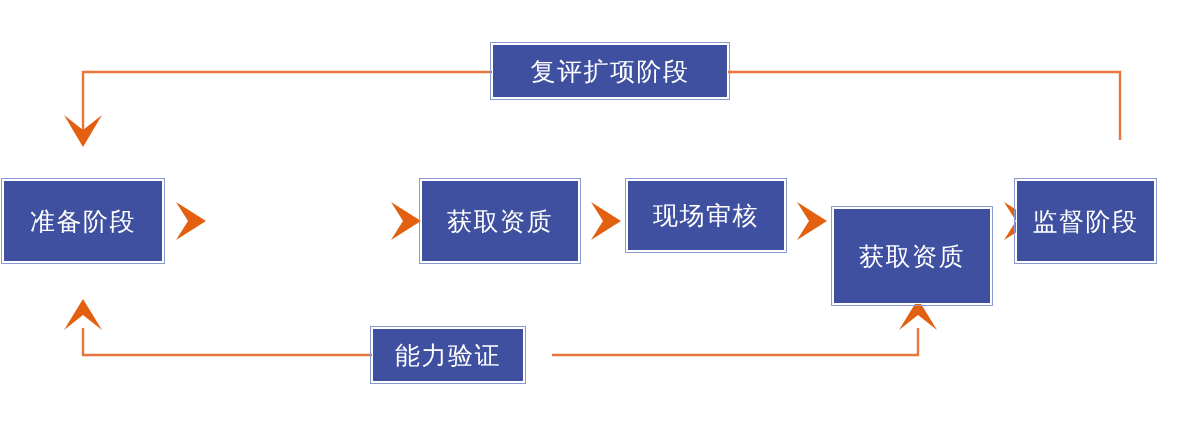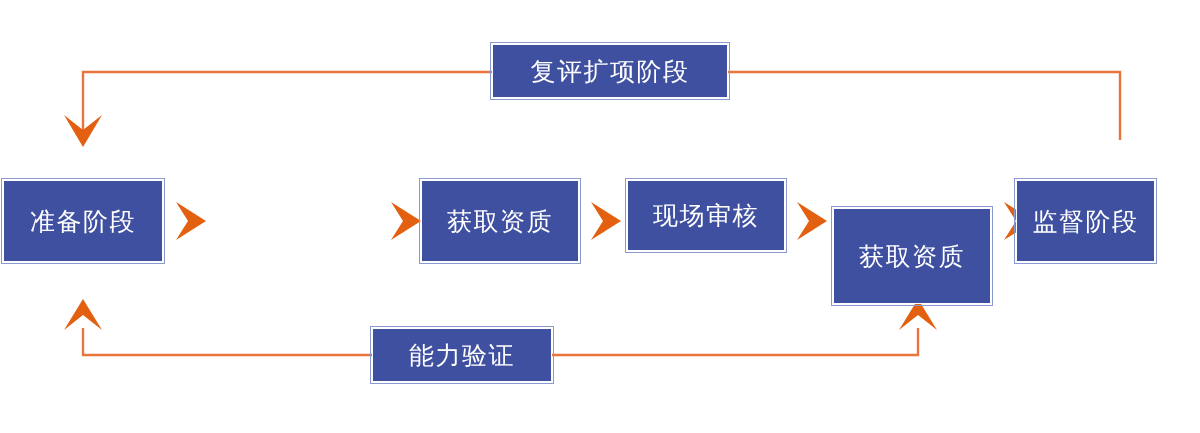--- a/index.html
+++ b/index.html
@@ -97,17 +97,17 @@
   </div>
 
   <div class="node" style="left:833px; top:180px; width:158px; height:96px;margin-top:28px;">
     <span class="node-label">获取资质</span>
   </div>
 
   <div class="node" style="left:1016px; top:180px; width:139px; height:82px;">
     <span class="node-label">监督阶段</span>
   </div>
 
-  <div class="node" style="left:372px; top:328px; width:180px; height:54px;">
+  <div class="node" style="left:372px; top:328px; width:152px; height:54px;">
     <span class="node-label">能力验证</span>
   </div>
 
 </div>
 
 </body></html>

